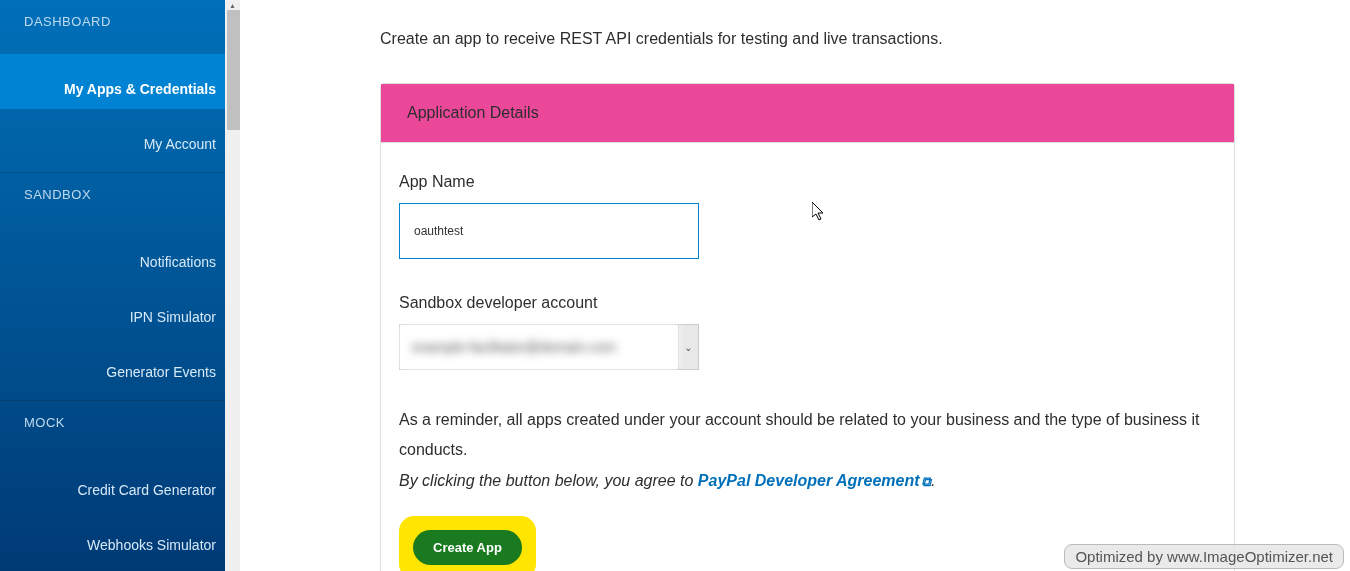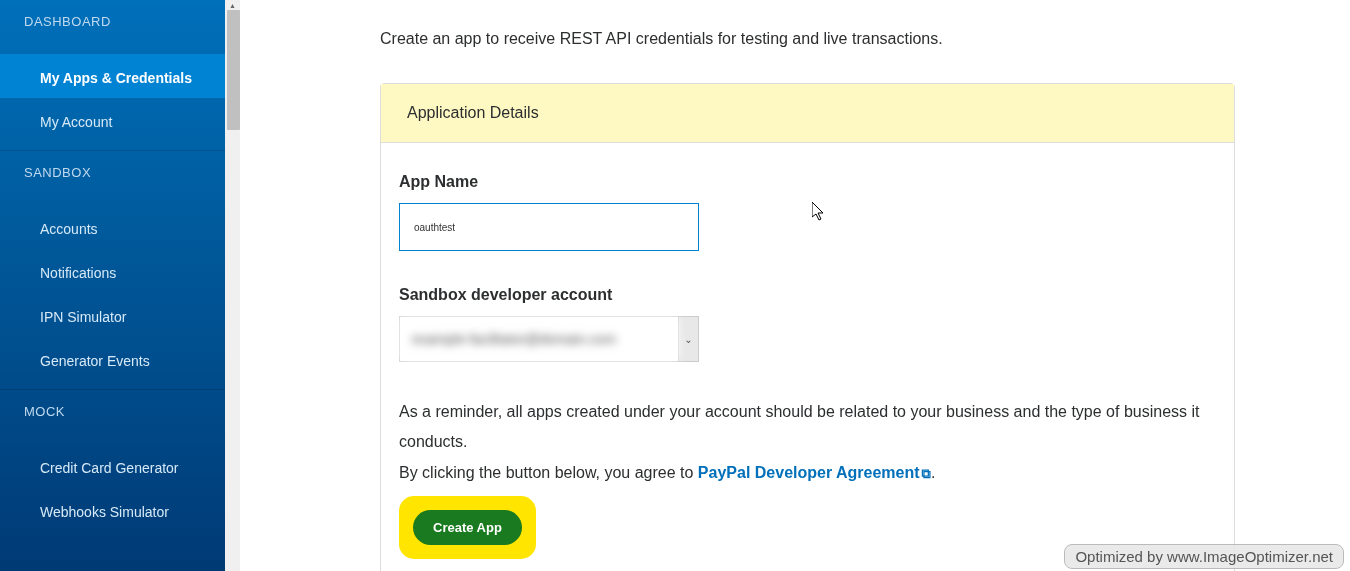--- a/index.html
+++ b/index.html
@@ -57,24 +57,25 @@
       color: #666;
     }
     .nav-section-header {
       padding: 14px 24px 25px;
       font-size: 13px;
       font-weight: 400;
       color: #bfd9ef;
       letter-spacing: 0.5px;
     }
     .nav-item {
-      padding: 16px 24px 12px 40px;
+      padding: 27px 24px 12px 40px;
       font-size: 14px;
       color: #d6e9f7;
       cursor: pointer;
+      text-align: right;
     }
     .nav-item.active {
       background: #0083d2;
       color: #fff;
       font-weight: 700;
     }
     .nav-divider {
       height: 1px;
       background: rgba(0,0,0,0.15);
       margin: 8px 0 0 0;
@@ -88,42 +89,42 @@
       font-size: 16px;
       color: #2c2e2f;
       margin-bottom: 35px;
     }
     .panel {
       border: 1px solid #ddd;
       border-radius: 4px;
       max-width: 855px;
     }
     .panel-header {
-      background: #fef9c3;
+      background: #ec4899;
       border-bottom: 1px solid #ddd;
       padding: 20px 26px;
       font-size: 16px;
       color: #2c2e2f;
     }
     .panel-body {
       padding: 30px 18px 30px 18px;
     }
     .form-label {
       display: block;
       font-size: 16px;
       color: #2c2e2f;
-      font-weight: 700;
+      font-weight: 400;
       margin-bottom: 12px;
     }
     .form-input {
       width: 300px;
-      height: 48px;
+      height: 56px;
       border: 1px solid #0083d2;
       padding: 0 14px;
-      font-size: 10px;
+      font-size: 12px;
       color: #333;
       outline: none;
     }
     .form-group {
       margin-bottom: 35px;
     }
     .select-wrapper {
       display: flex;
       width: 300px;
       height: 46px;
@@ -153,21 +154,22 @@
     .reminder-text {
       font-size: 16px;
       color: #2c2e2f;
       line-height: 1.9;
       margin-bottom: 0;
     }
     .agreement-text {
       font-size: 16px;
       color: #2c2e2f;
       line-height: 1.9;
-      margin-bottom: 8px;
+      margin-bottom: 20px;
+      font-style: italic;
     }
     .link {
       color: #0070ba;
       font-weight: 600;
       text-decoration: none;
     }
     .ext-icon {
       display: inline-block;
       font-size: 13px;
       color: #0070ba;
@@ -219,21 +221,20 @@
       <div class="scrollbar-arrow-up">▴</div>
       <div class="scrollbar-thumb"></div>
     </div>
 
     <div class="nav-section-header">DASHBOARD</div>
     <div class="nav-item active">My Apps &amp; Credentials</div>
     <div class="nav-item">My Account</div>
     <div class="nav-divider"></div>
 
     <div class="nav-section-header">SANDBOX</div>
-    <div class="nav-item">Accounts</div>
     <div class="nav-item">Notifications</div>
     <div class="nav-item">IPN Simulator</div>
     <div class="nav-item">Generator Events</div>
     <div class="nav-divider"></div>
 
     <div class="nav-section-header">MOCK</div>
     <div class="nav-item">Credit Card Generator</div>
     <div class="nav-item">Webhooks Simulator</div>
   </div>
 

